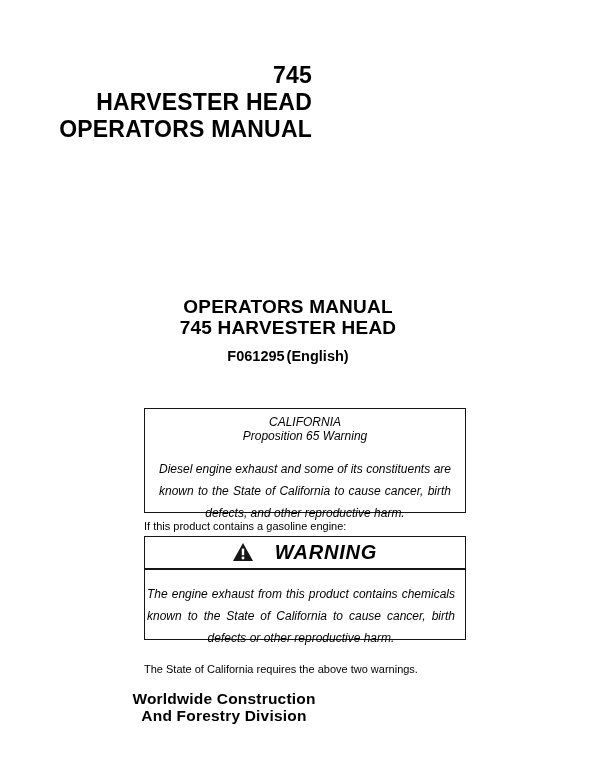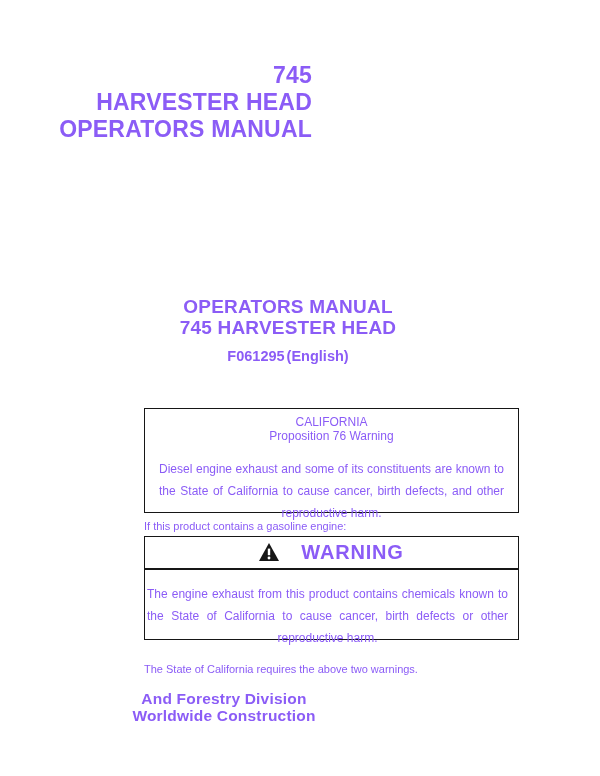--- a/index.html
+++ b/index.html
@@ -5,21 +5,21 @@
   html, body {
     margin: 0;
     padding: 0;
     background: #ffffff;
   }
   .page {
     position: relative;
     width: 600px;
     height: 776px;
     background: #ffffff;
-    color: #8b5cf6;
+    color: #000000;
     font-family: "Liberation Sans", "DejaVu Sans", sans-serif;
     overflow: hidden;
   }
   
   .cover-title {
     position: absolute;
     top: 62px;
     right: 288px;
     text-align: right;
     font-weight: bold;
@@ -48,24 +48,25 @@
     text-align: center;
     font-weight: bold;
     font-size: 14.5px;
     line-height: 16px;
   }
   .pub-code .code-lang { margin-left: 2px; }
   
   .wbox {
     position: absolute;
     left: 144px;
-    width: 375px;
+    width: 322px;
     border: 1.5px solid #161616;
     box-sizing: border-box;
     background: #ffffff;
+    font-style: italic;
   }
   .box-california { top: 408px; height: 105px; }
   .box-gasoline   { top: 536px; height: 104px; }
   .box-head {
     margin-top: 7px;
     text-align: center;
     font-size: 12px;
     line-height: 13.5px;
   }
   .box-body {
@@ -128,21 +129,21 @@
     <div>745 HARVESTER HEAD</div>
   </div>
 
   <div class="pub-code">
     <span>F061295</span><span class="code-lang">(English)</span>
   </div>
 
   <div class="wbox box-california">
     <div class="box-head">
       <div>CALIFORNIA</div>
-      <div>Proposition 76 Warning</div>
+      <div>Proposition 65 Warning</div>
     </div>
     <p class="box-body">Diesel engine exhaust and some of its constituents are known to the State of California to cause cancer, birth defects, and other reproductive harm.</p>
   </div>
 
   <div class="small-note note-gasoline">If this product contains a gasoline engine:</div>
 
   <div class="wbox box-gasoline">
     <div class="warn-header">
       <span class="warn-icon">
         <svg width="20" height="18" viewBox="0 0 20 18" aria-hidden="true">
@@ -152,17 +153,17 @@
         </svg>
       </span>
       <span class="warn-word">WARNING</span>
     </div>
     <p class="box-body">The engine exhaust from this product contains chemicals known to the State of California to cause cancer, birth defects or other reproductive harm.</p>
   </div>
 
   <div class="small-note note-footnote">The State of California requires the above two warnings.</div>
 
   <div class="division">
+    <div>Worldwide Construction</div>
     <div>And Forestry Division</div>
-    <div>Worldwide Construction</div>
   </div>
 
 </div>
 
 </body></html>

